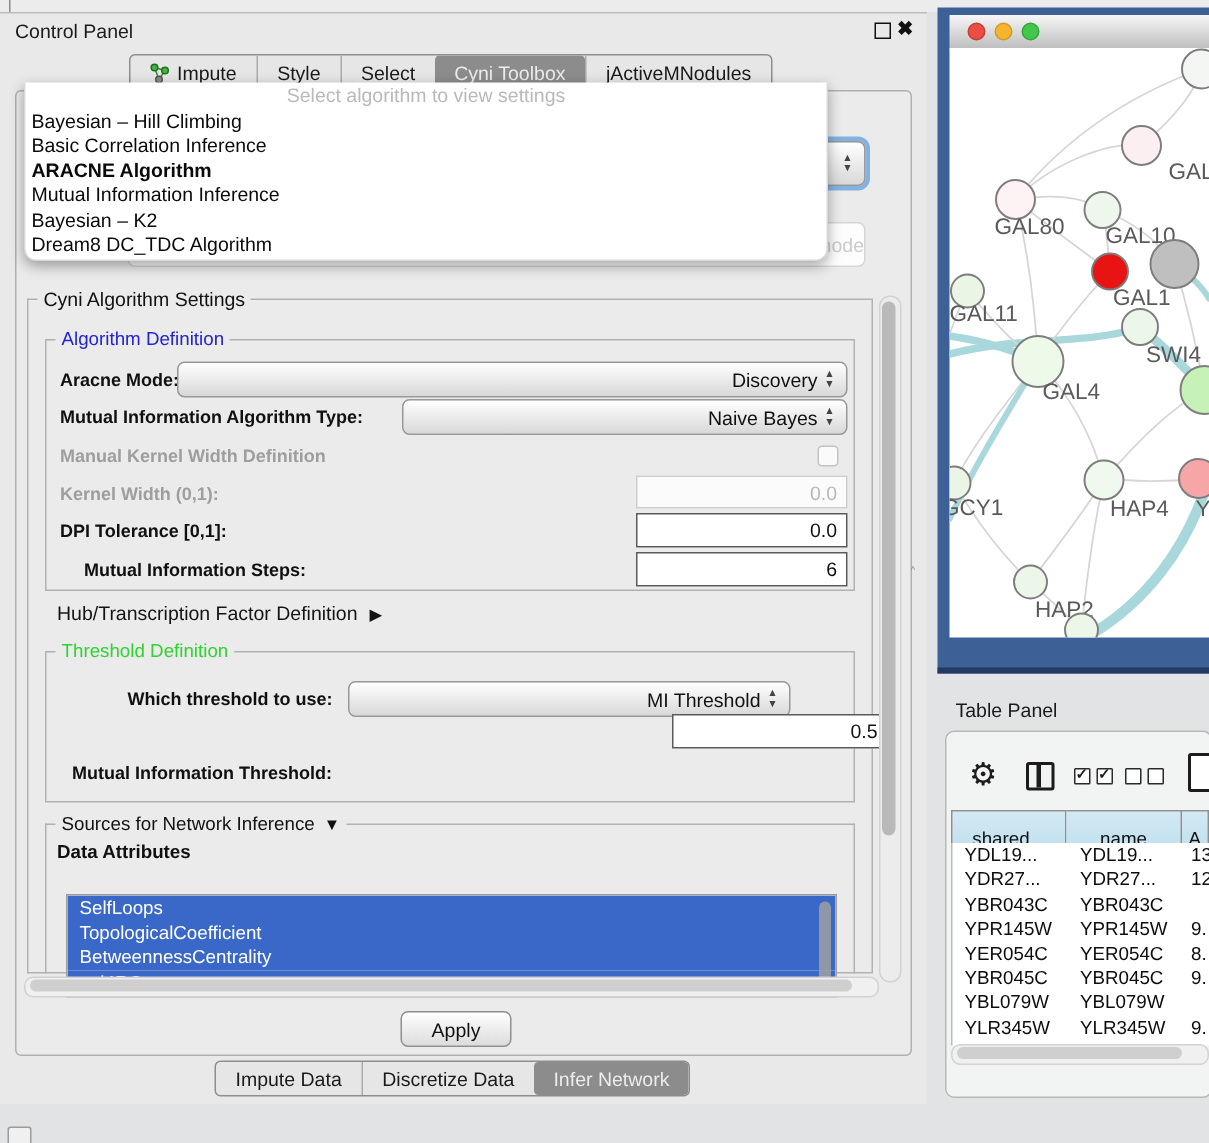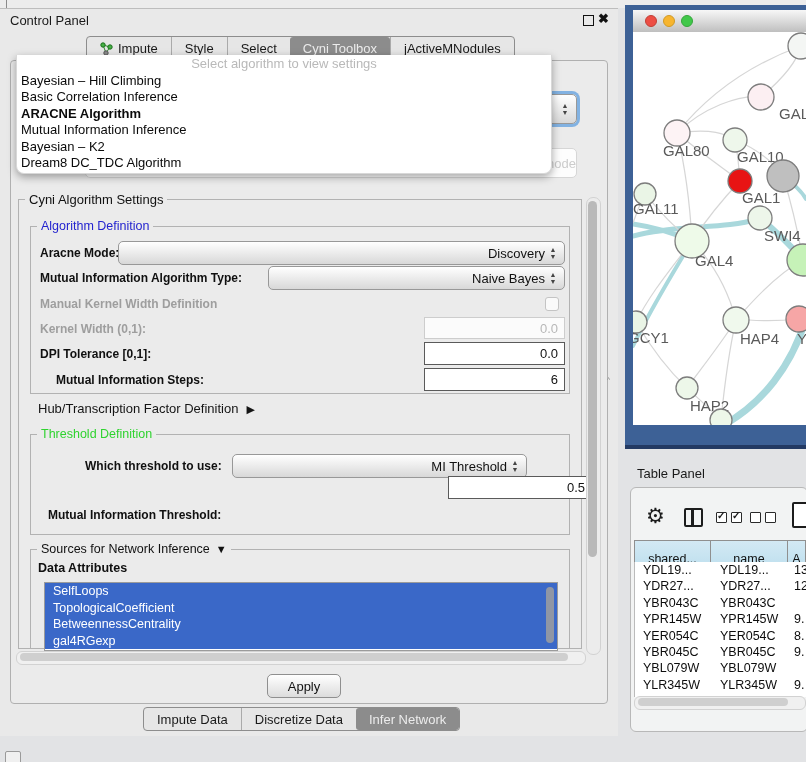--- a/index.html
+++ b/index.html
@@ -224,21 +224,21 @@
   </div>
   <div class="abs flabel" style="left:48px;top:508px;">Mutual Information Threshold:</div>
   <div class="abs tfield" style="left:420px;top:476px;width:144px;height:23px;margin-left:28px;">
     <span>0.5</span>
   </div>
 
   <div class="abs groupbox" style="left:30px;top:549px;width:540px;height:100px;border-bottom:none;">
     <span class="legend"><span>Sources for Network Inference</span><span class="tri-down">▼</span></span>
   </div>
   <div class="abs flabel" style="left:38px;top:561px;font-size:12.5px;">Data Attributes</div>
-  <div class="abs listbox" style="left:44px;top:582px;width:512px;height:67px;">
+  <div class="abs listbox" style="left:44px;top:596px;width:512px;height:67px;">
     <div id="attr-items">
         <div class="list-item">SelfLoops</div>
         <div class="list-item">TopologicalCoefficient</div>
         <div class="list-item">BetweennessCentrality</div>
         <div class="list-item">gal4RGexp</div>
       </div>
     <div class="list-scroll"></div>
   </div>
 
   <div class="abs vscroll" style="left:586px;top:197px;width:13px;height:456px;">

